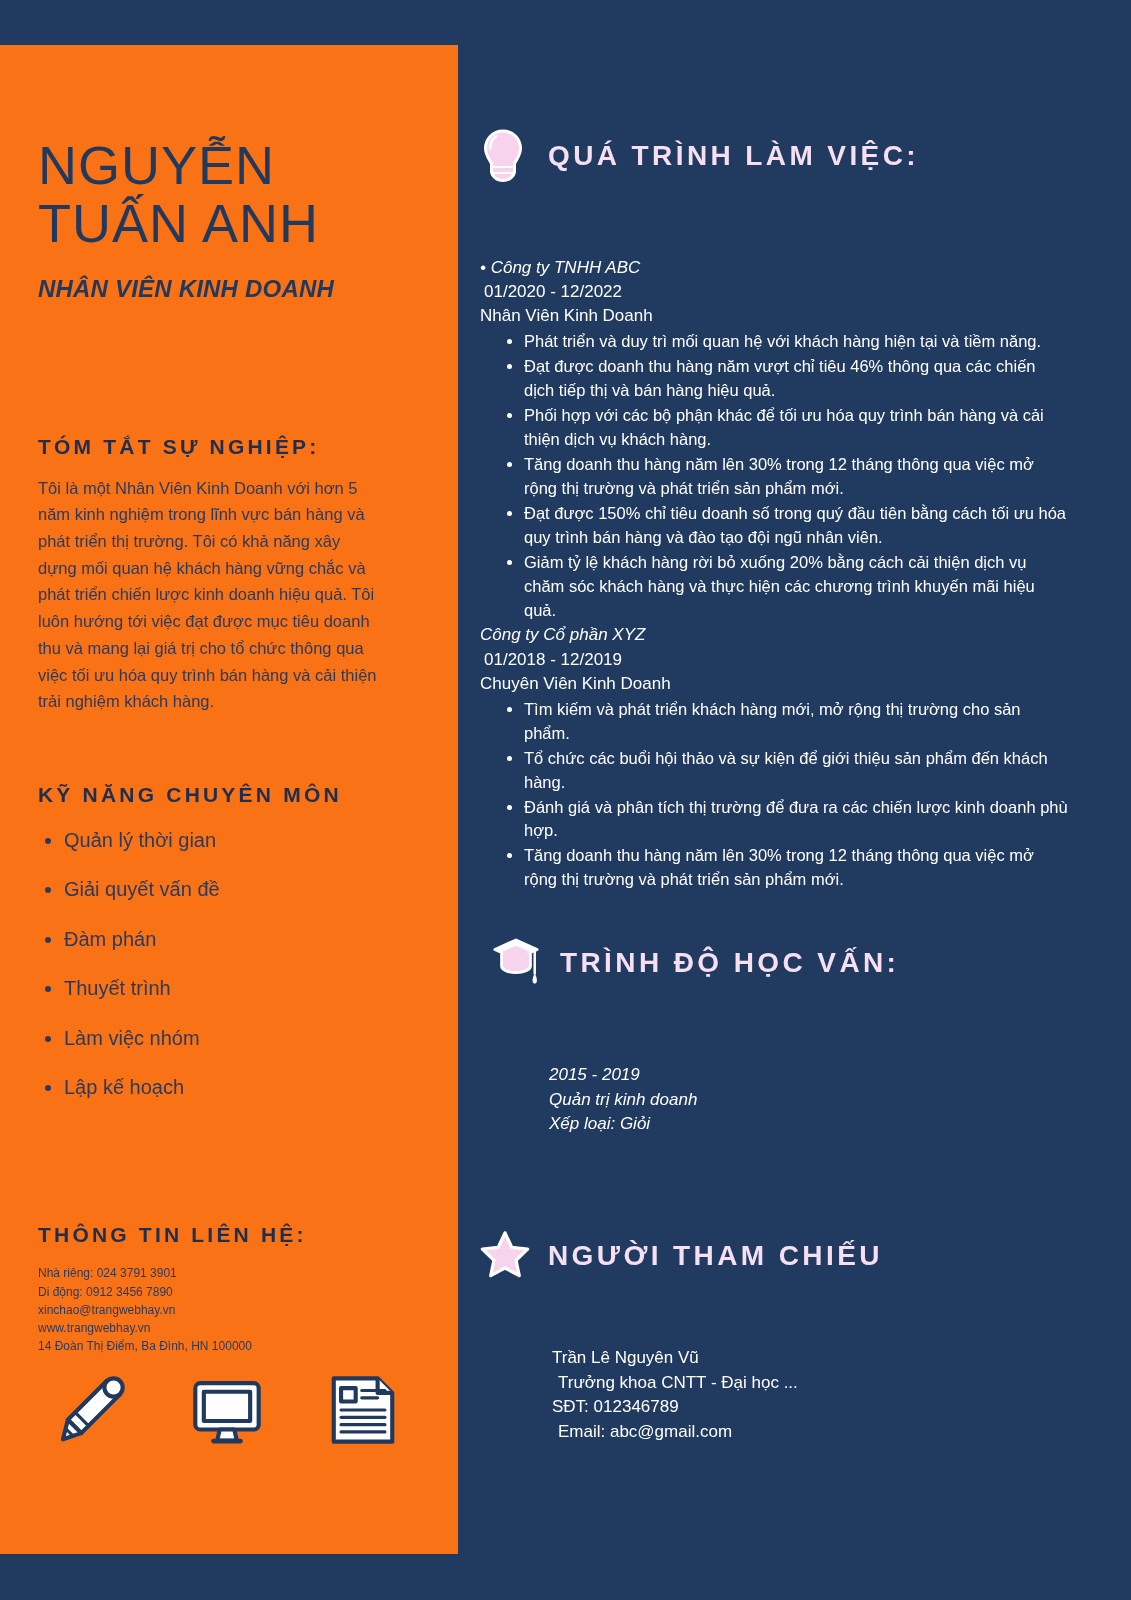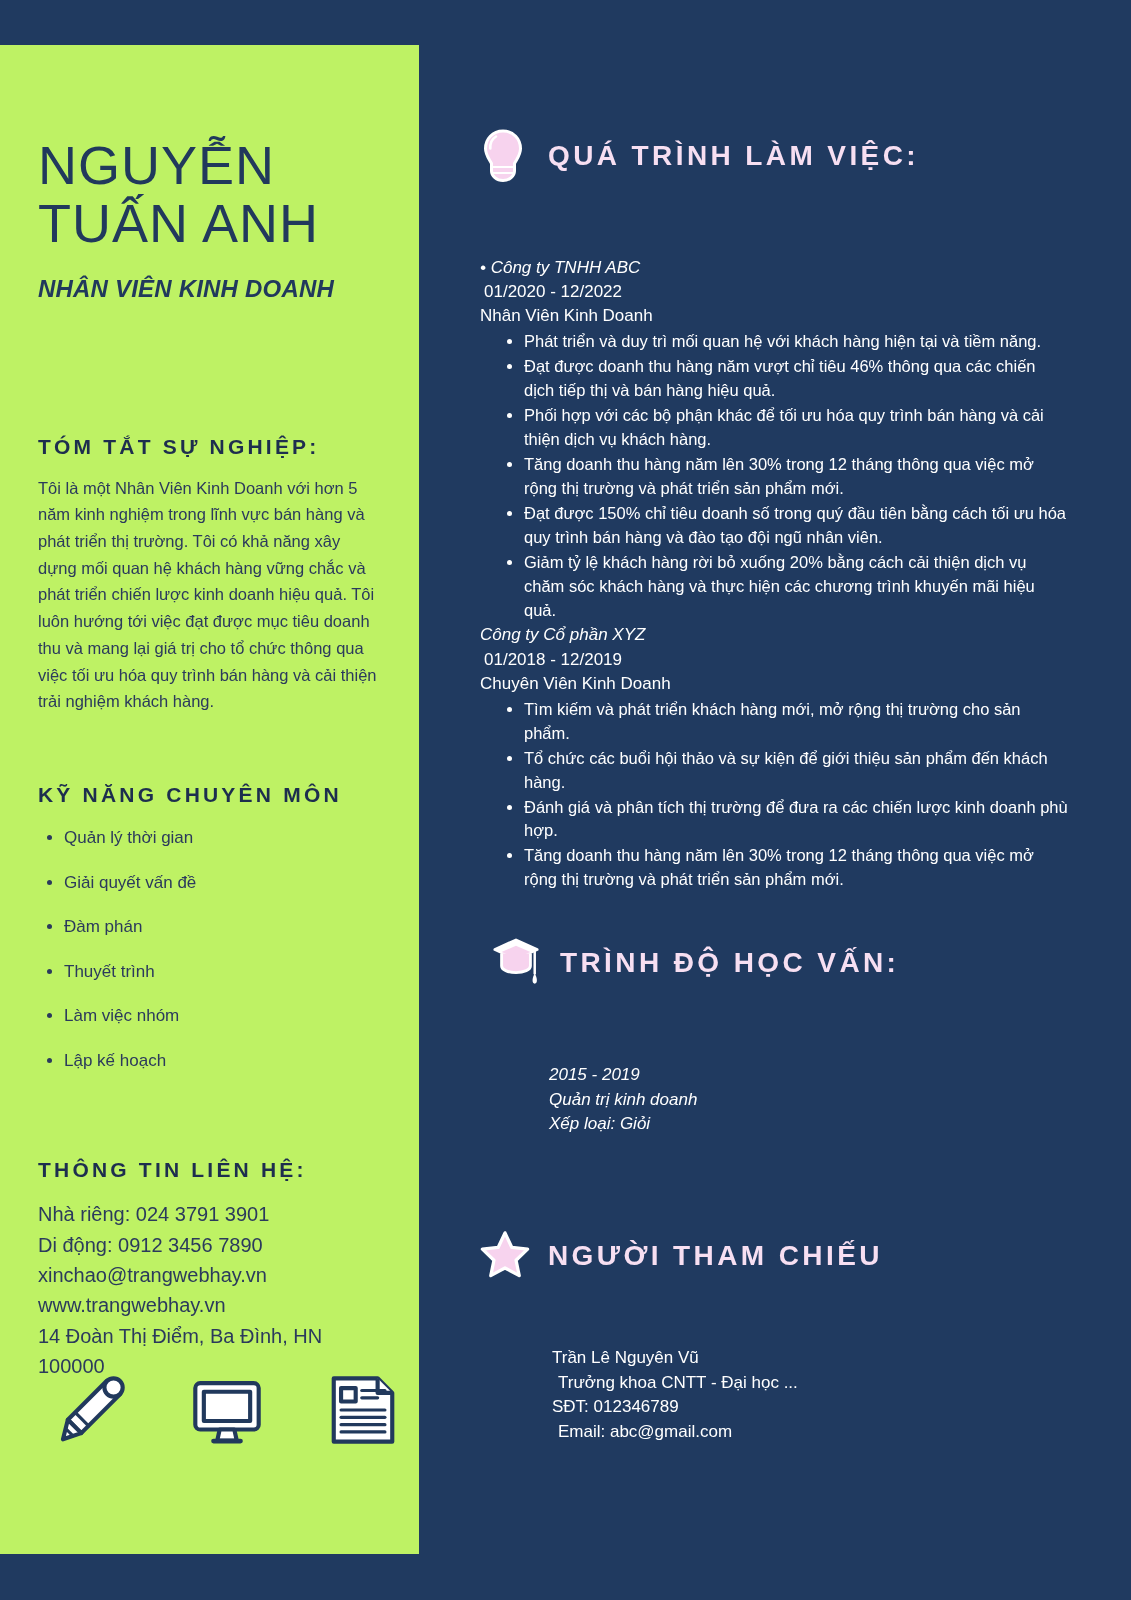--- a/index.html
+++ b/index.html
@@ -17,23 +17,23 @@
     position: absolute;
     inset: 0;
     background: #203a60;
   }
 
   
   #left-panel {
     position: absolute;
     left: 0;
     top: 45px;
-    width: 419px;
+    width: 458px;
     height: 1509px;
-    background: #bef264;
+    background: #f97316;
   }
 
   .lp-inner { padding: 0 38px; }
 
   
   #name-block { margin-top: 92px; }
   .name-line {
     font-size: 54px;
     line-height: 1.07;
     letter-spacing: 1px;
@@ -65,30 +65,30 @@
     color: #2b3a5c;
     max-width: 345px;
   }
 
   #skills-section { margin-top: 68px; }
   #skills-list {
     margin-top: 16px;
     padding-left: 26px;
   }
   #skills-list li {
-    font-size: 17px;
+    font-size: 20px;
     line-height: 1.62;
     color: #2b3a5c;
     margin-top: 17px;
   }
 
-  #contact-section { margin-top: 84px; }
+  #contact-section { margin-top: 120px; }
   #contact-list { margin-top: 17px; }
   #contact-list div {
-    font-size: 20px;
+    font-size: 12px;
     line-height: 1.52;
     color: #2b3a5c;
   }
 
   
   #bottom-icons {
     position: absolute;
     left: 52px;
     bottom: 105px;
     display: flex;

